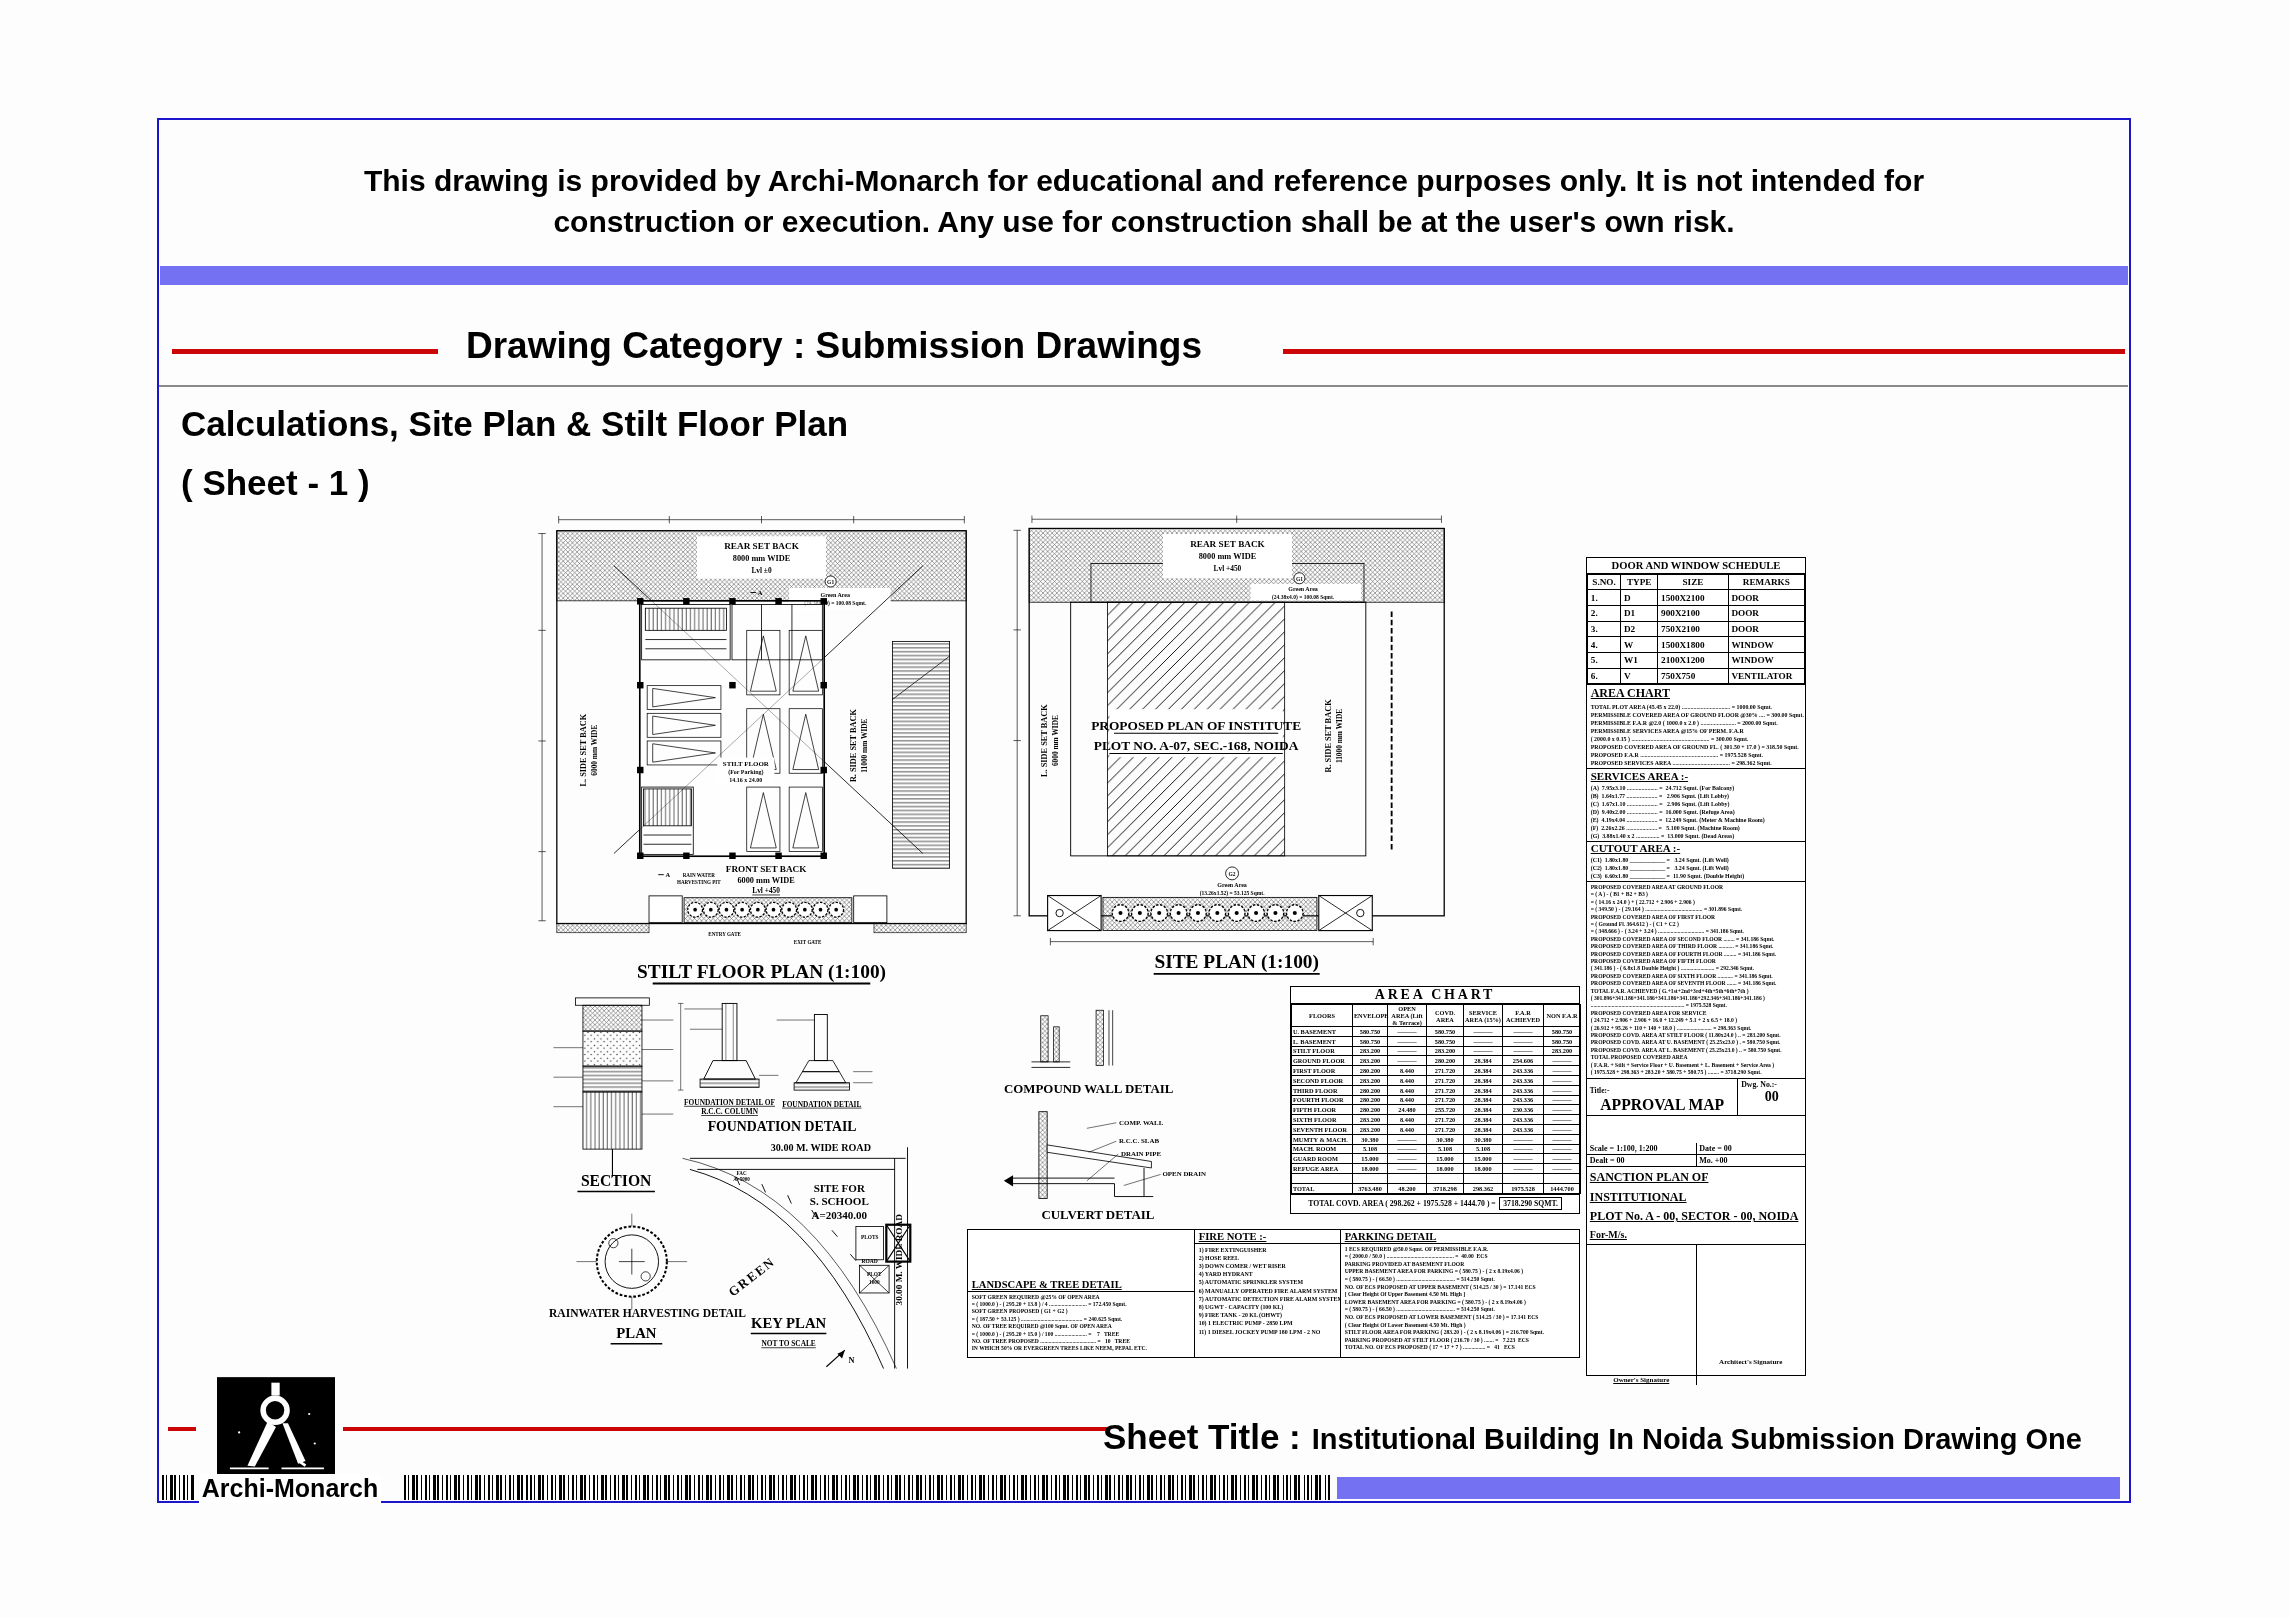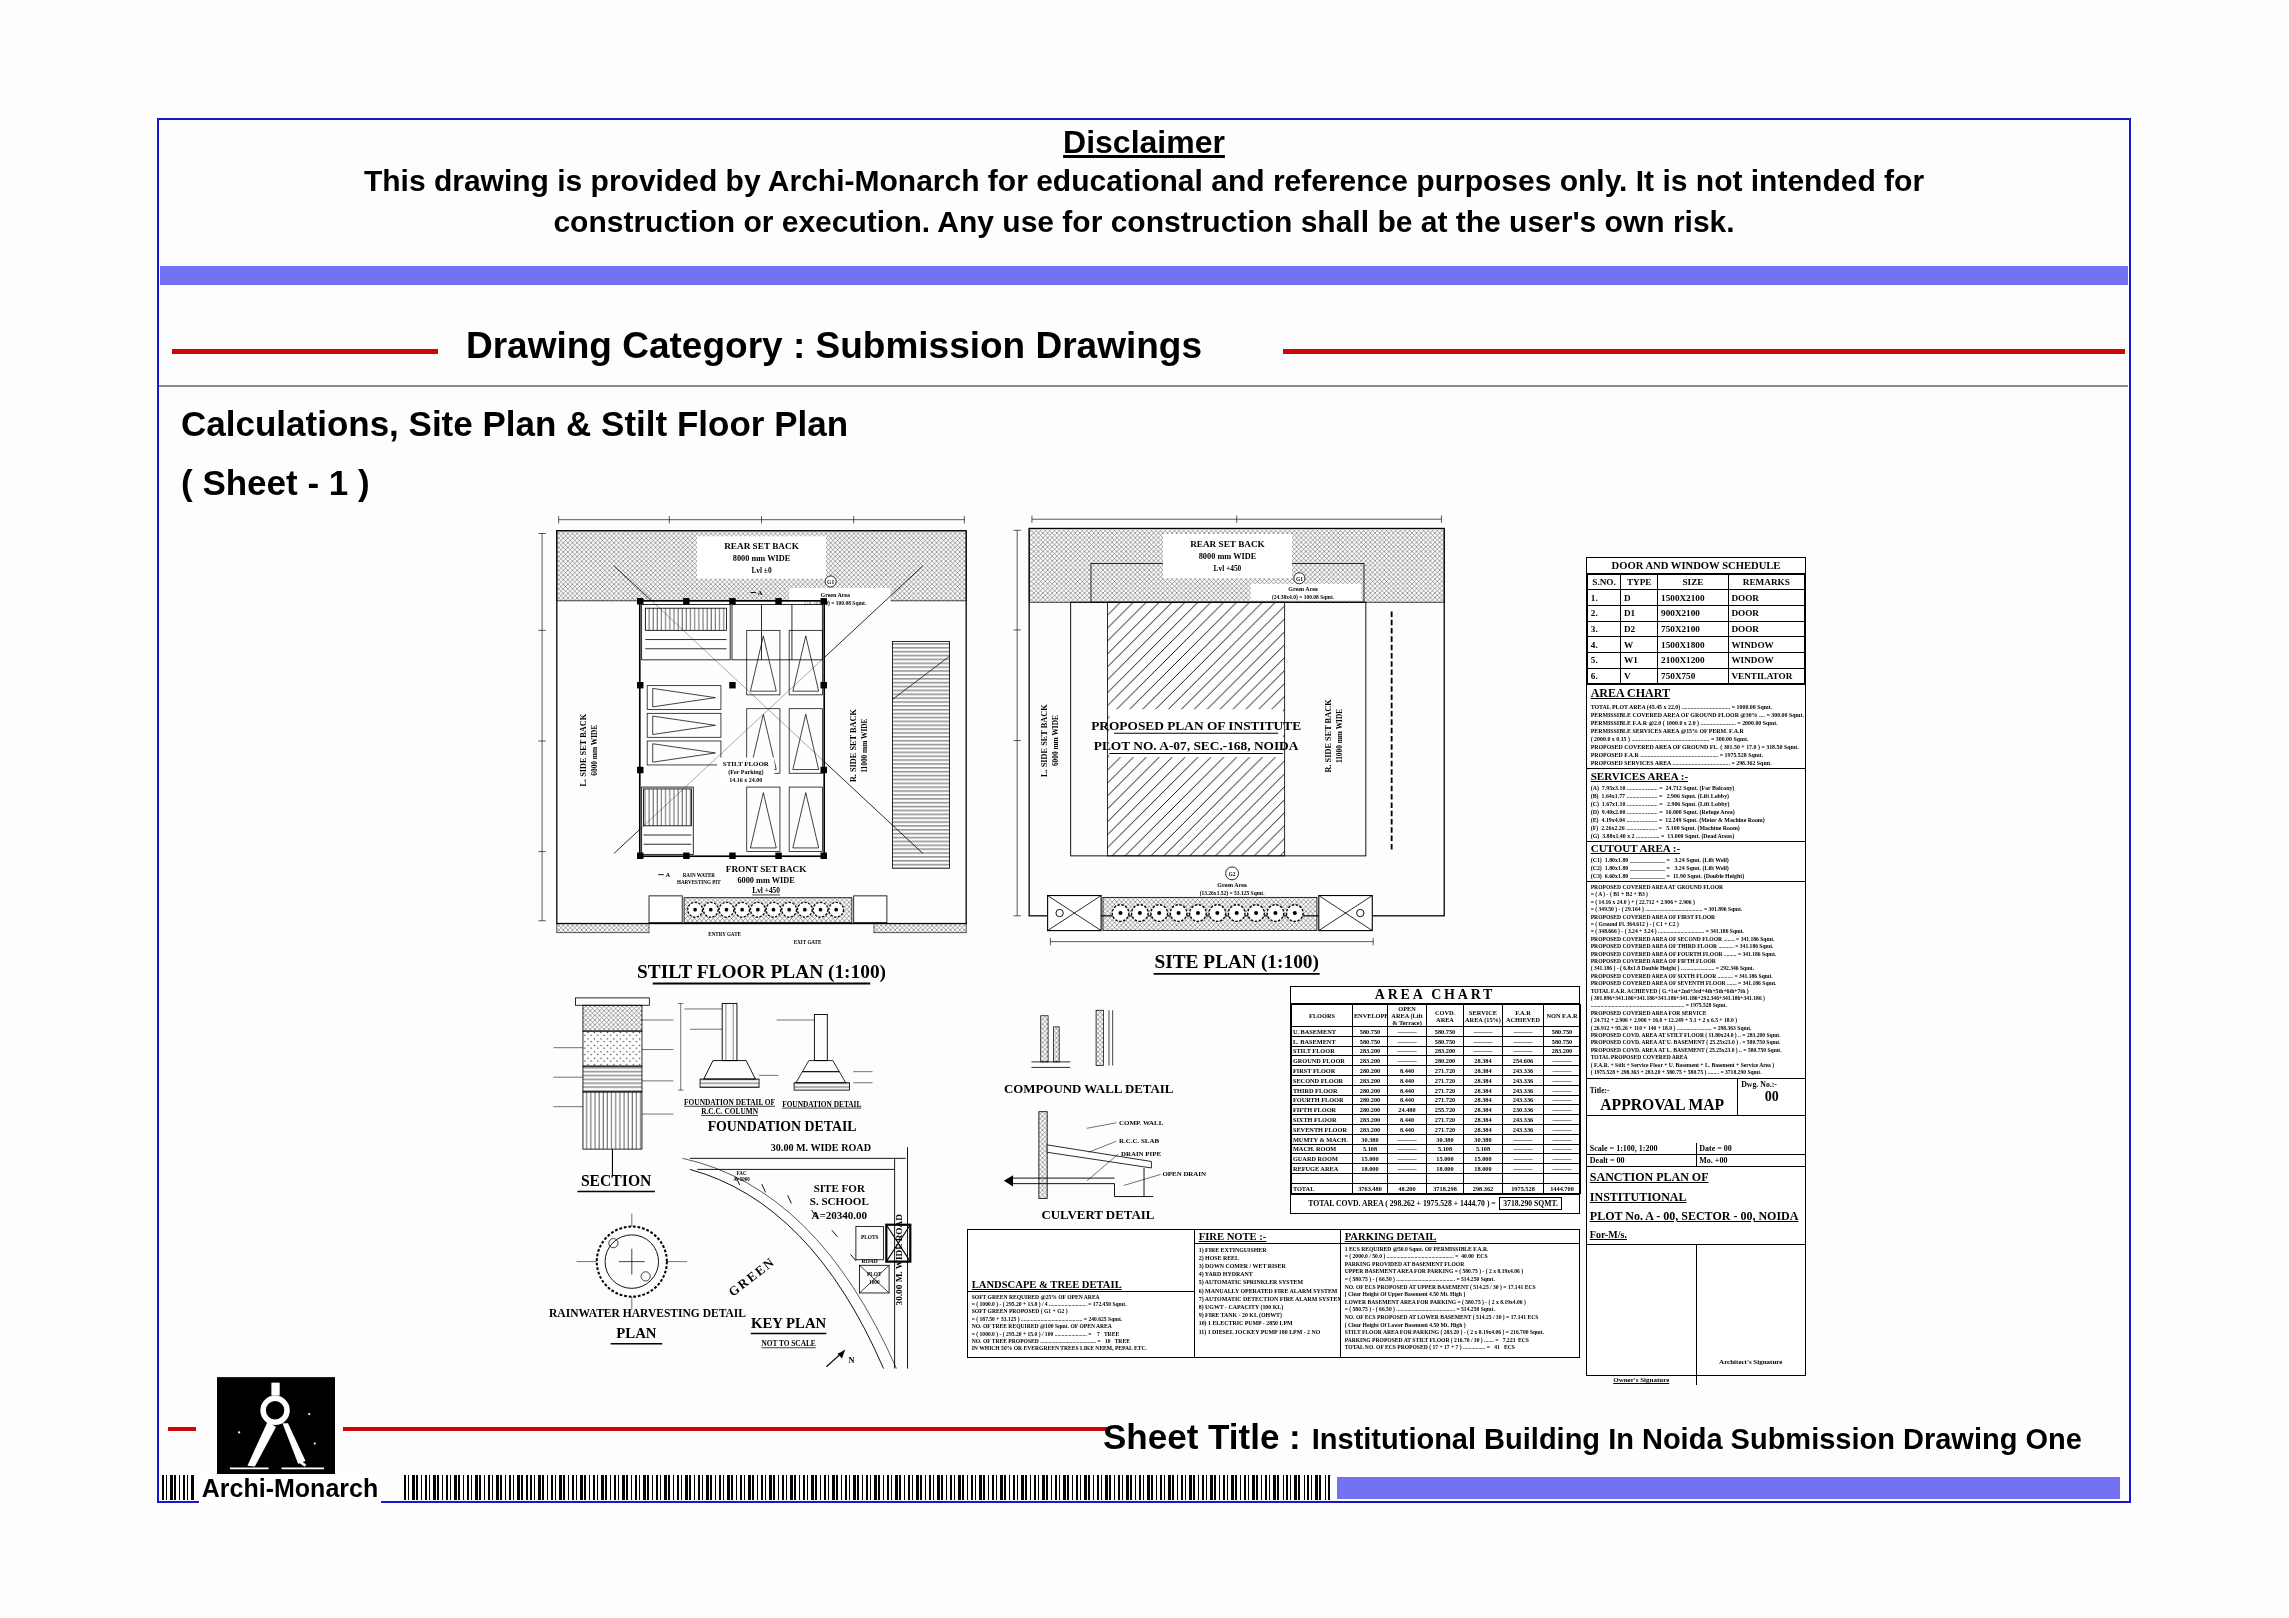--- a/index.html
+++ b/index.html
@@ -49,21 +49,20 @@
       <circle cx="1.5" cy="1.5" r="0.8" fill="#333"></circle>
         <circle cx="5" cy="4.5" r="0.8" fill="#333"></circle>
     </pattern>
   </defs>
 </svg>
 
 <div id="sheet">
 
   <div class="abs border-box"></div>
 
-  <div class="abs ctr b u" style="left:159px;top:124px;width:1970px;font-size:32px;">Disclaimer</div>
   <div class="abs ctr b" style="left:159px;top:164px;width:1970px;font-size:30px;">This drawing is provided by Archi-Monarch for educational and reference purposes only. It is not intended for</div>
   <div class="abs ctr b" style="left:159px;top:205px;width:1970px;font-size:30px;">construction or execution. Any use for construction shall be at the user's own risk.</div>
 
   <div class="abs purple" style="left:160px;top:266px;width:1968px;height:19.4px;"></div>
 
   <div class="abs redline" style="left:172px;top:349px;width:266px;height:4.6px;"></div>
   <div class="abs b nowrap" style="left:466px;top:325px;font-size:37px;">Drawing Category : Submission Drawings</div>
   <div class="abs redline" style="left:1283px;top:349px;width:842px;height:4.6px;"></div>
   <div class="abs grayline" style="left:159px;top:385px;width:1969px;height:1.8px;"></div>
 

